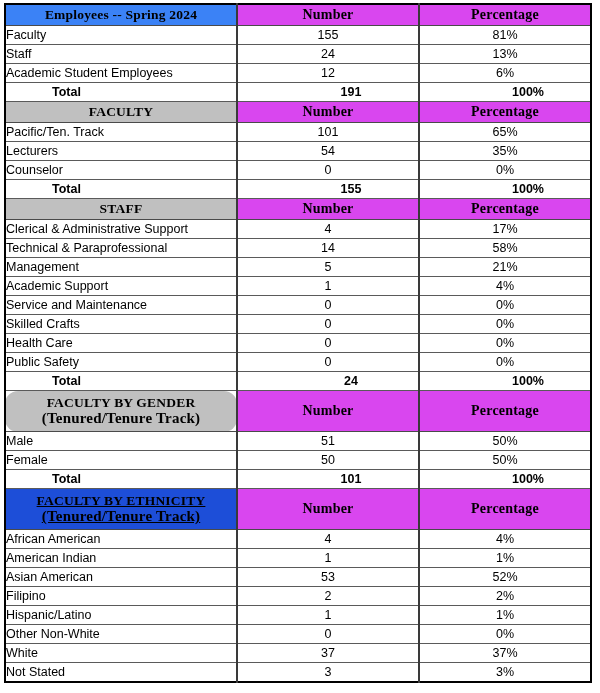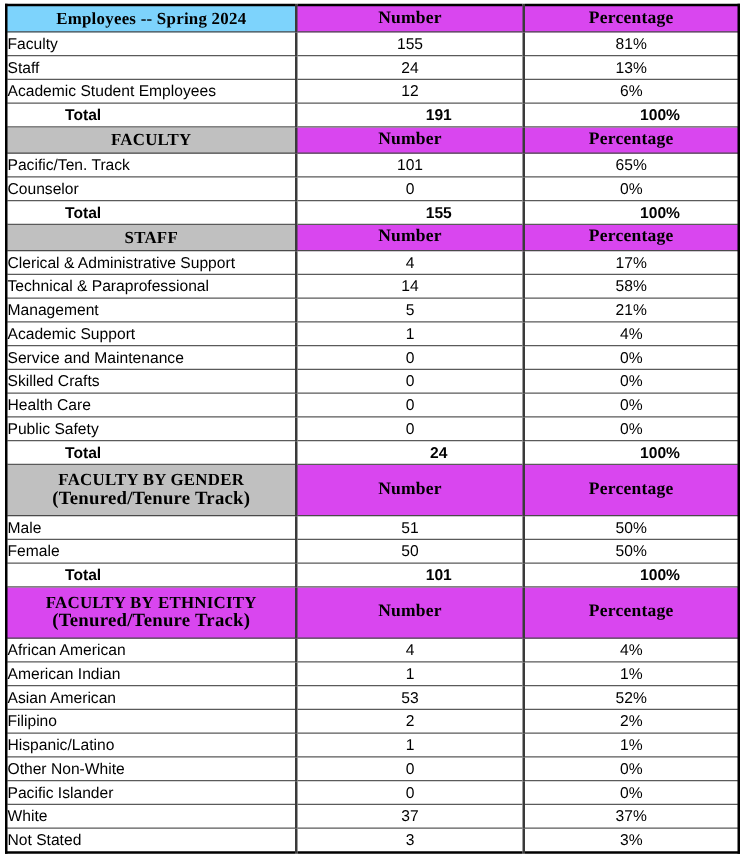--- a/index.html
+++ b/index.html
@@ -96,21 +96,21 @@
 
 <div id="sheet">
   <table class="stats">
     <colgroup>
       <col class="c-label">
       <col class="c-num">
       <col class="c-pct">
     </colgroup>
     <tbody id="table-body">
         <tr class="section-row">
-          <td class="title-cell" style="background: #7dd3fc;">
+          <td class="title-cell" style="background: #3b82f6;">
             <span class="sec-main">Employees -- Spring 2024</span>
           </td>
           <td>Number</td>
           <td class="last-col">Percentage</td>
         </tr>
         <tr class="data-row">
           <td class="label-cell">Faculty</td>
           <td class="num-cell">155</td>
           <td class="pct-cell last-col">81%</td>
         </tr>
@@ -135,20 +135,25 @@
           </td>
           <td>Number</td>
           <td class="last-col">Percentage</td>
         </tr>
         <tr class="data-row">
           <td class="label-cell">Pacific/Ten. Track</td>
           <td class="num-cell">101</td>
           <td class="pct-cell last-col">65%</td>
         </tr>
         <tr class="data-row">
+          <td class="label-cell">Lecturers</td>
+          <td class="num-cell">54</td>
+          <td class="pct-cell last-col">35%</td>
+        </tr>
+        <tr class="data-row">
           <td class="label-cell">Counselor</td>
           <td class="num-cell">0</td>
           <td class="pct-cell last-col">0%</td>
         </tr>
         <tr class="data-row total-row">
           <td class="label-cell">Total</td>
           <td class="num-cell">155</td>
           <td class="pct-cell last-col">100%</td>
         </tr>
         <tr class="section-row">
@@ -197,21 +202,21 @@
           <td class="label-cell">Public Safety</td>
           <td class="num-cell">0</td>
           <td class="pct-cell last-col">0%</td>
         </tr>
         <tr class="data-row total-row">
           <td class="label-cell">Total</td>
           <td class="num-cell">24</td>
           <td class="pct-cell last-col">100%</td>
         </tr>
         <tr class="section-row tall">
-          <td style="background: rgb(192, 192, 192);">
+          <td style="background: rgb(192, 192, 192); border-radius: 13px;">
             <span class="sec-main">FACULTY BY GENDER</span>
             <span class="sec-sub">(Tenured/Tenure Track)</span>
           </td>
           <td>Number</td>
           <td class="last-col">Percentage</td>
         </tr>
         <tr class="data-row">
           <td class="label-cell">Male</td>
           <td class="num-cell">51</td>
           <td class="pct-cell last-col">50%</td>
@@ -220,21 +225,21 @@
           <td class="label-cell">Female</td>
           <td class="num-cell">50</td>
           <td class="pct-cell last-col">50%</td>
         </tr>
         <tr class="data-row total-row">
           <td class="label-cell">Total</td>
           <td class="num-cell">101</td>
           <td class="pct-cell last-col">100%</td>
         </tr>
         <tr class="section-row tall">
-          <td style="background: #d946ef;">
+          <td style="background: #1d4ed8; text-decoration: underline;">
             <span class="sec-main">FACULTY BY ETHNICITY</span>
             <span class="sec-sub">(Tenured/Tenure Track)</span>
           </td>
           <td>Number</td>
           <td class="last-col">Percentage</td>
         </tr>
         <tr class="data-row">
           <td class="label-cell">African American</td>
           <td class="num-cell">4</td>
           <td class="pct-cell last-col">4%</td>
@@ -258,25 +263,20 @@
           <td class="label-cell">Hispanic/Latino</td>
           <td class="num-cell">1</td>
           <td class="pct-cell last-col">1%</td>
         </tr>
         <tr class="data-row">
           <td class="label-cell">Other Non-White</td>
           <td class="num-cell">0</td>
           <td class="pct-cell last-col">0%</td>
         </tr>
         <tr class="data-row">
-          <td class="label-cell">Pacific Islander</td>
-          <td class="num-cell">0</td>
-          <td class="pct-cell last-col">0%</td>
-        </tr>
-        <tr class="data-row">
           <td class="label-cell">White</td>
           <td class="num-cell">37</td>
           <td class="pct-cell last-col">37%</td>
         </tr>
         <tr class="data-row">
           <td class="label-cell">Not Stated</td>
           <td class="num-cell">3</td>
           <td class="pct-cell last-col">3%</td>
         </tr>
       </tbody>

